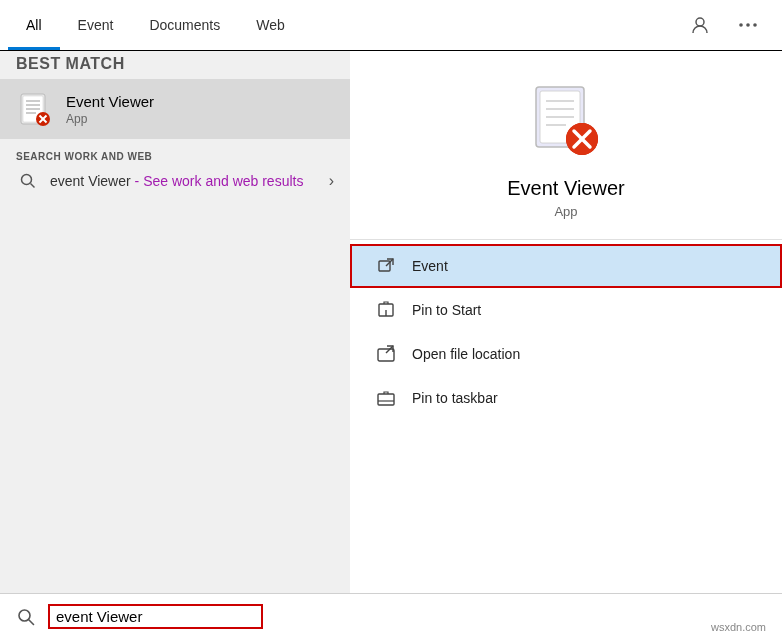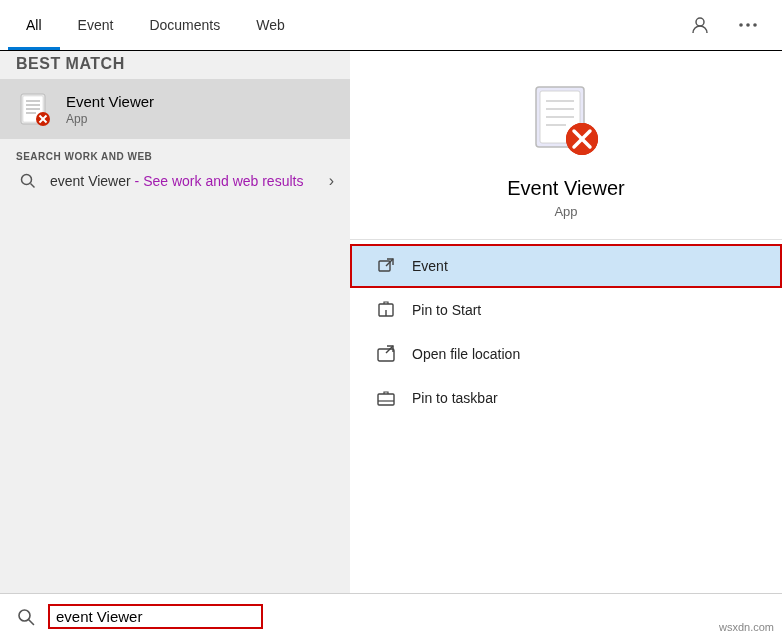--- a/index.html
+++ b/index.html
@@ -261,21 +261,21 @@
       align-items: center;
       border: 2px solid #cc0000;
       padding: 2px 6px;
       margin-right: 4px;
     }
 
     
     .watermark {
       position: absolute;
       bottom: 6px;
-      right: 8px;
+      right: 16px;
       font-size: 11px;
       color: #888;
       pointer-events: none;
     }
   </style>
 </head>
 <body>
 
 <div class="top-nav">
   <div class="nav-tabs">

